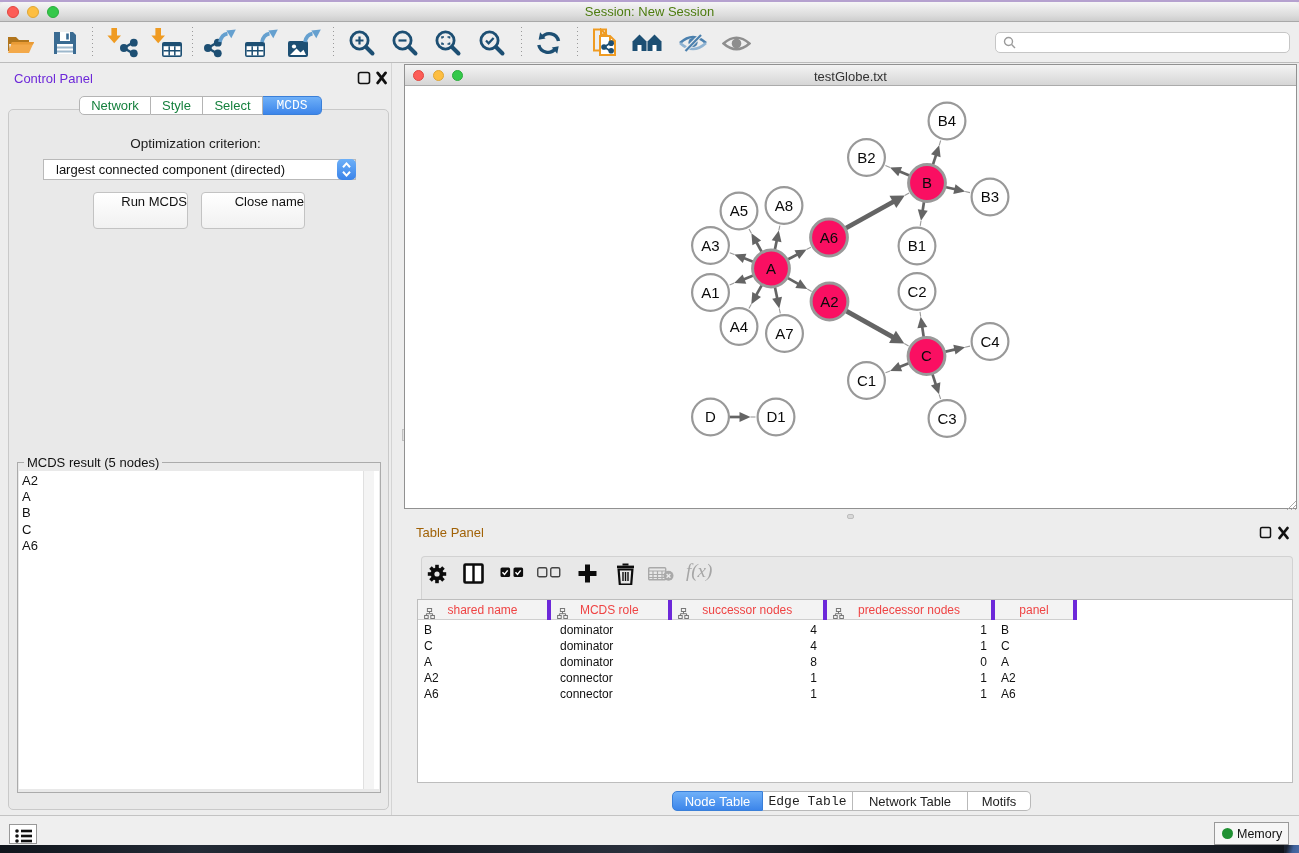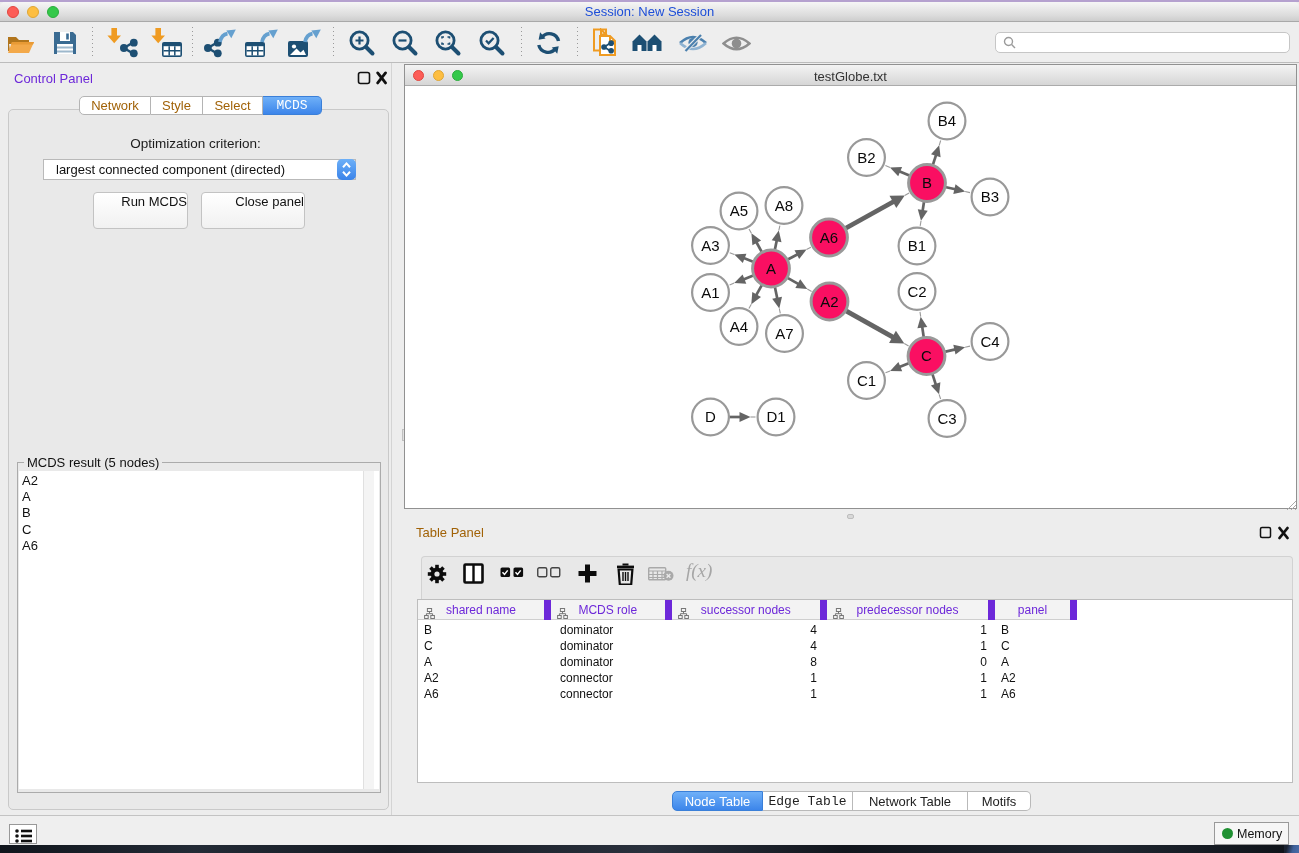--- a/index.html
+++ b/index.html
@@ -1,43 +1,43 @@
 <!DOCTYPE html>
 <html><head><meta charset="utf-8">
 <style>
 *{margin:0;padding:0;box-sizing:border-box;}
 html,body{width:1299px;height:853px;overflow:hidden;}
 body{font-family:"Liberation Sans",sans-serif;background:#ededed;position:relative;}
 .abs{position:absolute;}
 .purple{left:0;top:0;width:1299px;height:2px;background:#b5a1cf;}
 .titlebar{left:0;top:2px;width:1299px;height:20px;background:linear-gradient(#f6f6f6,#dcdcdc 70%,#cdcdcd);border-bottom:1px solid #a9a9a9;border-radius:5px 5px 0 0;}
 .tl{width:12px;height:12px;border-radius:50%;top:6px;}
-.title{width:100%;text-align:center;top:4px;font-size:13px;color:#1d4ed8;}
+.title{width:100%;text-align:center;top:4px;font-size:13px;color:#4d7c0f;}
 .toolbar{left:0;top:23px;width:1299px;height:40px;background:#eeeeee;border-bottom:1px solid #bcbcbc;}
 .sep{top:27px;width:1px;height:32px;background:repeating-linear-gradient(#9a9a9a 0 1.5px,transparent 1.5px 4px);}
 .search{left:995px;top:32px;width:295px;height:21px;background:#fff;border:1px solid #c6c6c6;border-radius:5px;}
 .cpanel-title{left:14px;top:71px;font-size:13px;color:#6d28d9;}
-.tab{position:absolute;top:96px;height:19px;border:1px solid #b4b4b4;background:#fff;font-size:13px;color:#a16207;text-align:center;line-height:18px;}
+.tab{position:absolute;top:96px;height:19px;border:1px solid #b4b4b4;background:#fff;font-size:13px;color:#15803d;text-align:center;line-height:18px;}
 .tabsel{background:linear-gradient(#6fb0f8,#3c85ea);color:#fff;border-color:#3a7fd8;font-family:Liberation Mono, monospace;}
 .cpane{left:8px;top:109px;width:381px;height:701px;background:#e9e9e9;border:1px solid #c9c9c9;border-radius:5px;}
 .combo{left:43px;top:159px;width:313px;height:21px;background:#fff;border:1px solid #b9b9b9;border-radius:0;font-size:13px;color:#111;line-height:19px;padding-left:12px;}
 .stepper{left:337px;top:159px;width:19px;height:21px;border-radius:5px;background:linear-gradient(#6db0f8,#3a83e9);}
 .btn{position:absolute;height:37px;background:linear-gradient(#ffffff,#f1f1f1);border:1px solid #c3c3c3;border-radius:4px;font-size:13px;color:#111;text-align:right;line-height:17px;padding-left:12px;}
 .groupbox{left:17px;top:462px;width:364px;height:331px;border:1px solid #ababab;}
 .glabel{left:24px;top:455px;font-size:13px;color:#111;background:#e9e9e9;padding:0 3px;}
 .glist{left:19px;top:471px;width:360px;height:318px;background:#fff;font-size:13px;color:#111;line-height:16.2px;padding:2px 0 0 3px;}
 .gscroll{left:363px;top:471px;width:11px;height:318px;background:#f4f4f4;border-left:1px solid #e0e0e0;}
 .win{left:404px;top:64px;width:893px;height:445px;background:#fff;border:1px solid #919191;}
 .wtitle{left:0;top:0;width:100%;height:21px;background:linear-gradient(#f4f4f4,#d6d6d6);border-bottom:1px solid #ababab;}
 .wtl{width:11px;height:11px;border-radius:50%;top:5px;position:absolute;}
 .tpanel-title{left:416px;top:525px;font-size:13px;color:#a16207;}
 .ttoolbar{left:421px;top:556px;width:872px;height:43px;background:#e8e8e8;border:1px solid #d2d2d2;border-bottom:none;border-radius:4px 4px 0 0;}
 .tablewrap{left:417px;top:599px;width:876px;height:184px;background:#fff;border:1px solid #bdbdbd;}
 .thead{left:0;top:0;width:659px;height:20px;background:#f3f3f3;border-bottom:1px solid #cfcfcf;}
-.thcell{position:absolute;top:0;height:20px;border-right:7px solid #6d28d9;font-size:12px;color:#6d28d9;text-align:center;line-height:20px;}
+.thcell{position:absolute;top:0;height:20px;border-right:4px solid #6d28d9;font-size:12px;color:#ef4444;text-align:center;line-height:20px;}
 .trow{position:absolute;font-size:12px;color:#111;}
 .btab{position:absolute;top:791px;height:20px;border:1px solid #b9b9b9;background:#fff;font-size:13px;color:#222;text-align:center;line-height:19px;}
 .statusbar{left:0;top:815px;width:1299px;height:31px;background:#efefef;border-top:1px solid #c3c3c3;}
 .darkstrip{left:0;top:845px;width:1299px;height:8px;background:linear-gradient(90deg,#10151c,#232b36 15%,#151a22 30%,#2a313d 50%,#12161d 65%,#1f2630 85%,#0e1218);}
 .membtn{left:1214px;top:822px;width:75px;height:23px;background:#f6f6f6;border:1px solid #999;font-size:12.5px;color:#111;}
 .listbtn{left:9px;top:824px;width:28px;height:20px;background:#fff;border:1px solid #989898;}
 </style></head>
 <body>
 <div class="abs purple"></div>
 <div class="abs titlebar"></div>
@@ -199,21 +199,21 @@
 <div class="abs tab" style="left:151px;width:52px;border-left:none;">Style</div>
 <div class="abs tab" style="left:203px;width:60px;border-left:none;">Select</div>
 <div class="abs tab tabsel" style="left:263px;width:59px;border-radius:0 5px 5px 0;border-left:none;">MCDS</div>
 <div class="abs" style="left:0px;top:136px;width:391px;text-align:center;font-size:13.5px;color:#1c1c1c;">Optimization criterion:</div>
 <div class="abs combo">largest connected component (directed)</div>
 <div class="abs stepper"><svg width="19" height="21" viewBox="0 0 19 21">
       <path d="M6,8.2 L9.5,4.4 L13,8.2" fill="none" stroke="#fff" stroke-width="2"></path>
       <path d="M6,12.8 L9.5,16.6 L13,12.8" fill="none" stroke="#fff" stroke-width="2"></path>
     </svg></div>
 <div class="abs btn" style="left:93px;top:192px;width:95px;">Run MCDS</div>
-<div class="abs btn" style="left:201px;top:192px;width:104px;">Close panel</div>
+<div class="abs btn" style="left:201px;top:192px;width:104px;">Close name</div>
 <div class="abs groupbox"></div>
 <div class="abs glabel">MCDS result (5 nodes)</div>
 <div class="abs glist">A2<br>A<br>B<br>C<br>A6</div>
 <div class="abs gscroll"></div>
 
 <div class="abs win">
   <div class="wtitle"></div>
   <div class="wtl" style="left:8px;background:#fc5d57;border:0.5px solid #e2463f;"></div>
   <div class="wtl" style="left:28px;background:#fdbe41;border:0.5px solid #e0a633;"></div>
   <div class="wtl" style="left:47px;background:#34c84a;border:0.5px solid #2aad3c;"></div>

